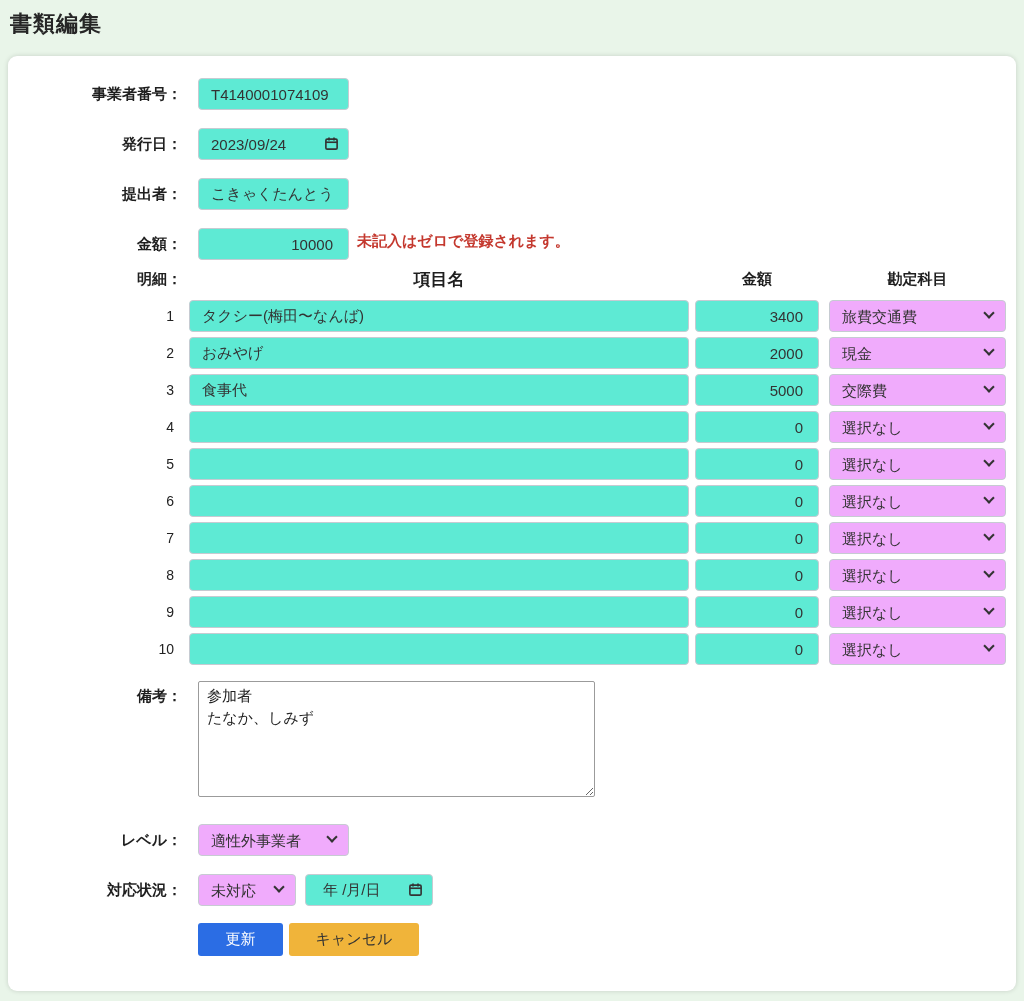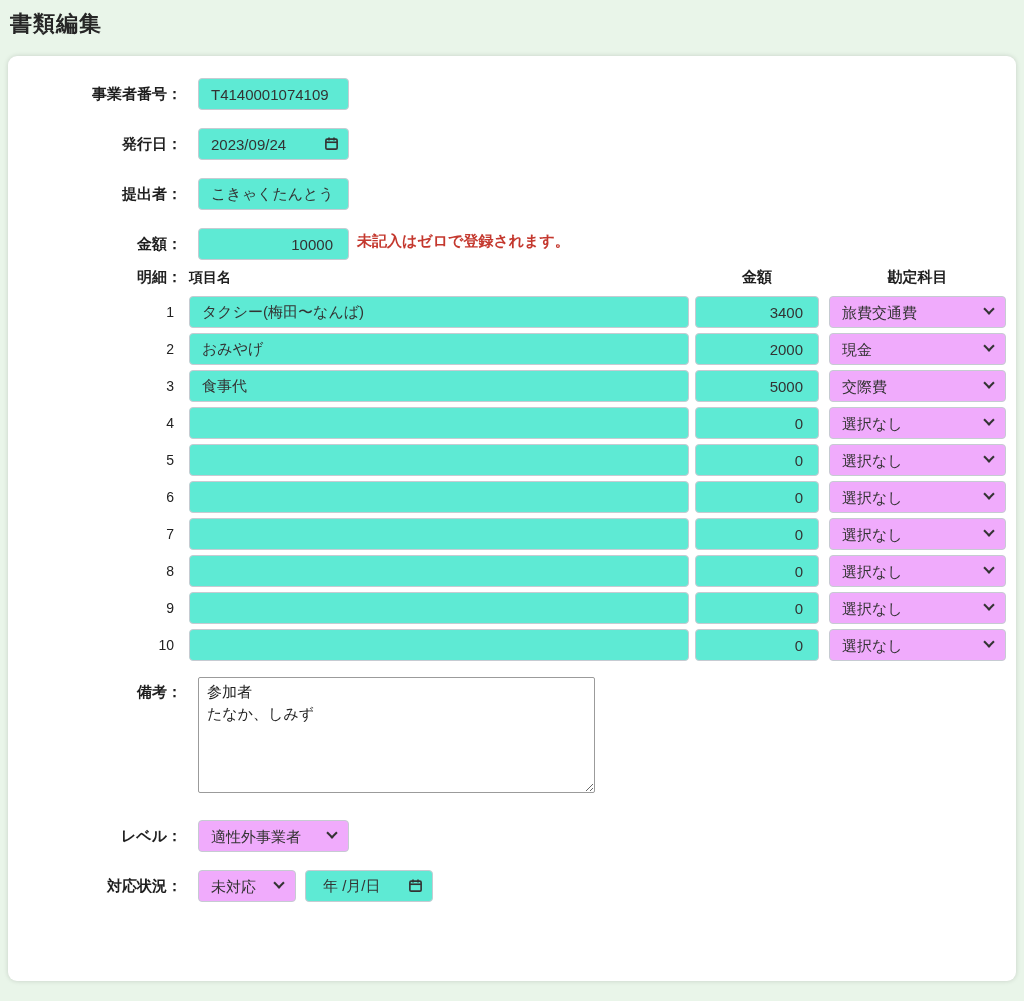--- a/index.html
+++ b/index.html
@@ -89,21 +89,21 @@
     pointer-events: none;
   }
   
   .dgrid {
     display: grid;
     grid-template-columns: 174px 7px 500px 6px 124px 10px 177px;
     align-items: center;
   }
   .dhead { margin-bottom: 9px; margin-top: -4px; }
   .dhead .lbl { grid-column: 1; text-align: right; font-weight: bold; font-size: 15px; }
-  .dhead .h-name { grid-column: 3; text-align: left; font-weight: bold; font-size: 14px; }
+  .dhead .h-name { grid-column: 3; text-align: center; font-weight: bold; font-size: 17px; }
   .dhead .h-amt  { grid-column: 5; text-align: center; font-weight: bold; font-size: 15px; }
   .dhead .h-acc  { grid-column: 7; text-align: center; font-weight: bold; font-size: 15px; }
   .drow { margin-bottom: 5px; }
   .drow .rnum {
     grid-column: 1; text-align: right; padding-right: 8px;
     font-size: 14px; color: #222;
   }
   .drow .name-ipt { grid-column: 3; width: 100%; }
   .drow .amt-ipt  { grid-column: 5; width: 100%; }
   .drow .selwrap  { grid-column: 7; width: 100%; }
@@ -318,14 +318,21 @@
             <rect x="3" y="5" width="18" height="16" rx="2"></rect>
             <line x1="3" y1="10" x2="21" y2="10"></line>
             <line x1="8" y1="2.5" x2="8" y2="7"></line>
             <line x1="16" y1="2.5" x2="16" y2="7"></line>
           </svg>
         </span>
       </span>
     </div>
   </div>
 
+  <div class="frow btn-row">
+    <div class="lbl"></div>
+    <div class="btns">
+      <button class="btn btn-update">更新</button>
+      <button class="btn btn-cancel">キャンセル</button>
+    </div>
+  </div>
 
 </div>
 
 </body></html>

